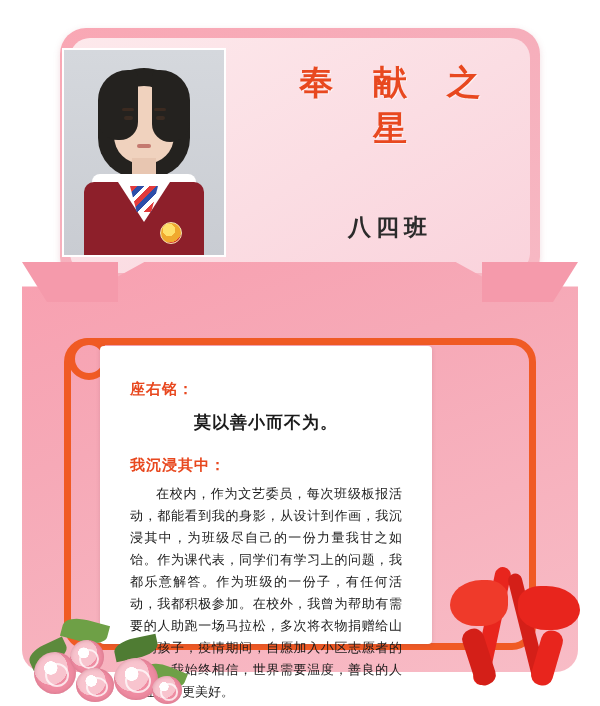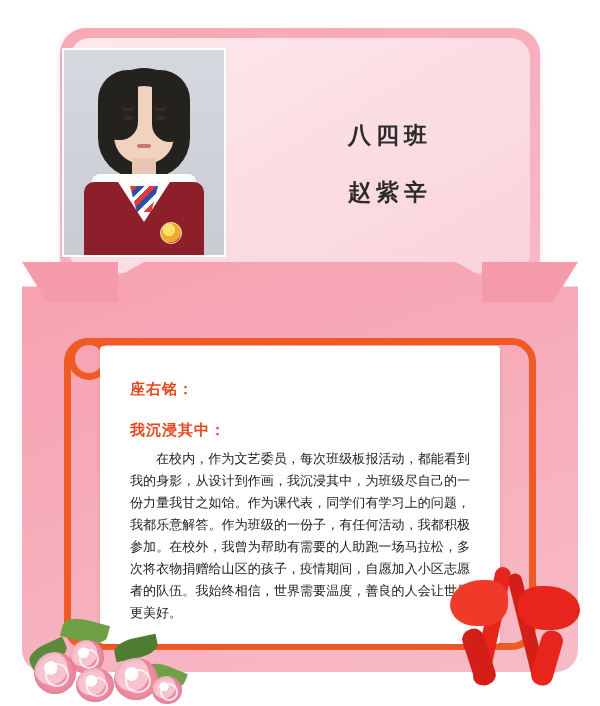--- a/index.html
+++ b/index.html
@@ -178,21 +178,21 @@
     border: 7px solid #f05a24;
     border-radius: 50%;
     box-sizing: border-box;
     background: transparent;
   }
 
   .text-sheet {
     position: absolute;
     left: 100px;
     top: 346px;
-    width: 400px;
+    width: 332px;
     height: 298px;
     background: #ffffff;
     border-radius: 4px;
     box-shadow: 0 1px 4px rgba(120,60,70,0.18);
     box-sizing: border-box;
     padding: 34px 30px 20px 30px;
   }
   .field-label {
     color: #e8481f;
     font-weight: bold;
@@ -262,33 +262,35 @@
     <div class="ph-mouth"></div>
     <div class="ph-neck"></div>
     <div class="ph-shirt"></div>
     <div class="ph-vest"></div>
     <div class="ph-vest-v"></div>
     <div class="ph-tie"></div>
     <div class="ph-badge"></div>
   </div>
 
   <div class="title-zone">
+    <div class="main-title">奉 献 之 星</div>
     <div class="class-name">八四班</div>
     <div class="student-name">赵紫辛</div>
   </div>
 
   <div class="banner"></div>
   <div class="banner-notch-l"></div>
   <div class="banner-notch-r"></div>
 
   <div class="orange-frame"></div>
   <div class="orange-loop-l"></div>
 
   <div class="text-sheet">
     <div class="field-label">座右铭：</div>
+    <div class="motto-value">莫以善小而不为。</div>
     <div class="field-label deeds-label">我沉浸其中：</div>
     <div class="deeds-body">在校内，作为文艺委员，每次班级板报活动，都能看到我的身影，从设计到作画，我沉浸其中，为班级尽自己的一份力量我甘之如饴。作为课代表，同学们有学习上的问题，我都乐意解答。作为班级的一份子，有任何活动，我都积极参加。在校外，我曾为帮助有需要的人助跑一场马拉松，多次将衣物捐赠给山区的孩子，疫情期间，自愿加入小区志愿者的队伍。我始终相信，世界需要温度，善良的人会让世界更美好。</div>
   </div>
 
   <div class="flowers">
     <div class="leaf" style="left:10px; top:52px; width:40px; height:20px; transform:rotate(-25deg);"></div>
     <div class="leaf" style="left:44px; top:28px; width:46px; height:22px; transform:rotate(15deg); background:#6ea046;"></div>
     <div class="leaf" style="left:96px; top:46px; width:44px; height:20px; transform:rotate(-12deg); background:#4f7c33;"></div>
     <div class="leaf" style="left:128px; top:74px; width:40px; height:18px; transform:rotate(22deg); background:#6ea046;"></div>
     <div class="rose" style="left:16px; top:60px; width:42px; height:42px;"></div>

